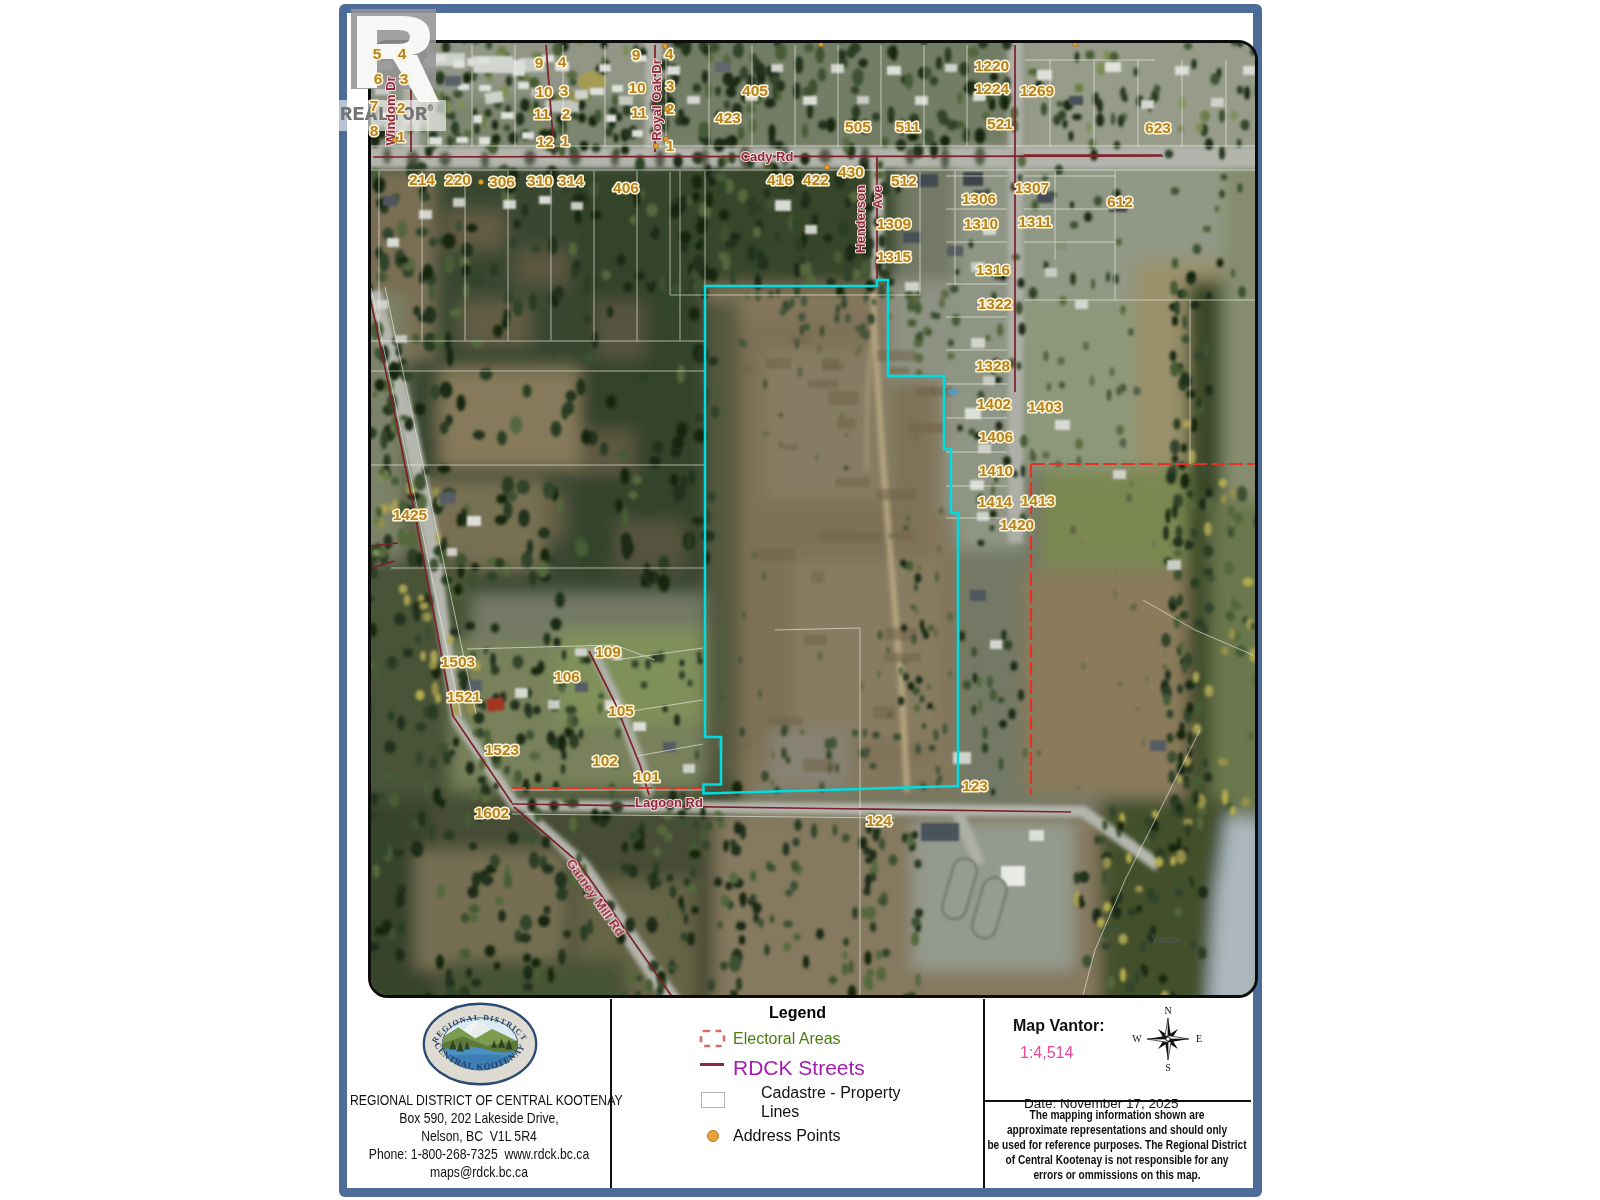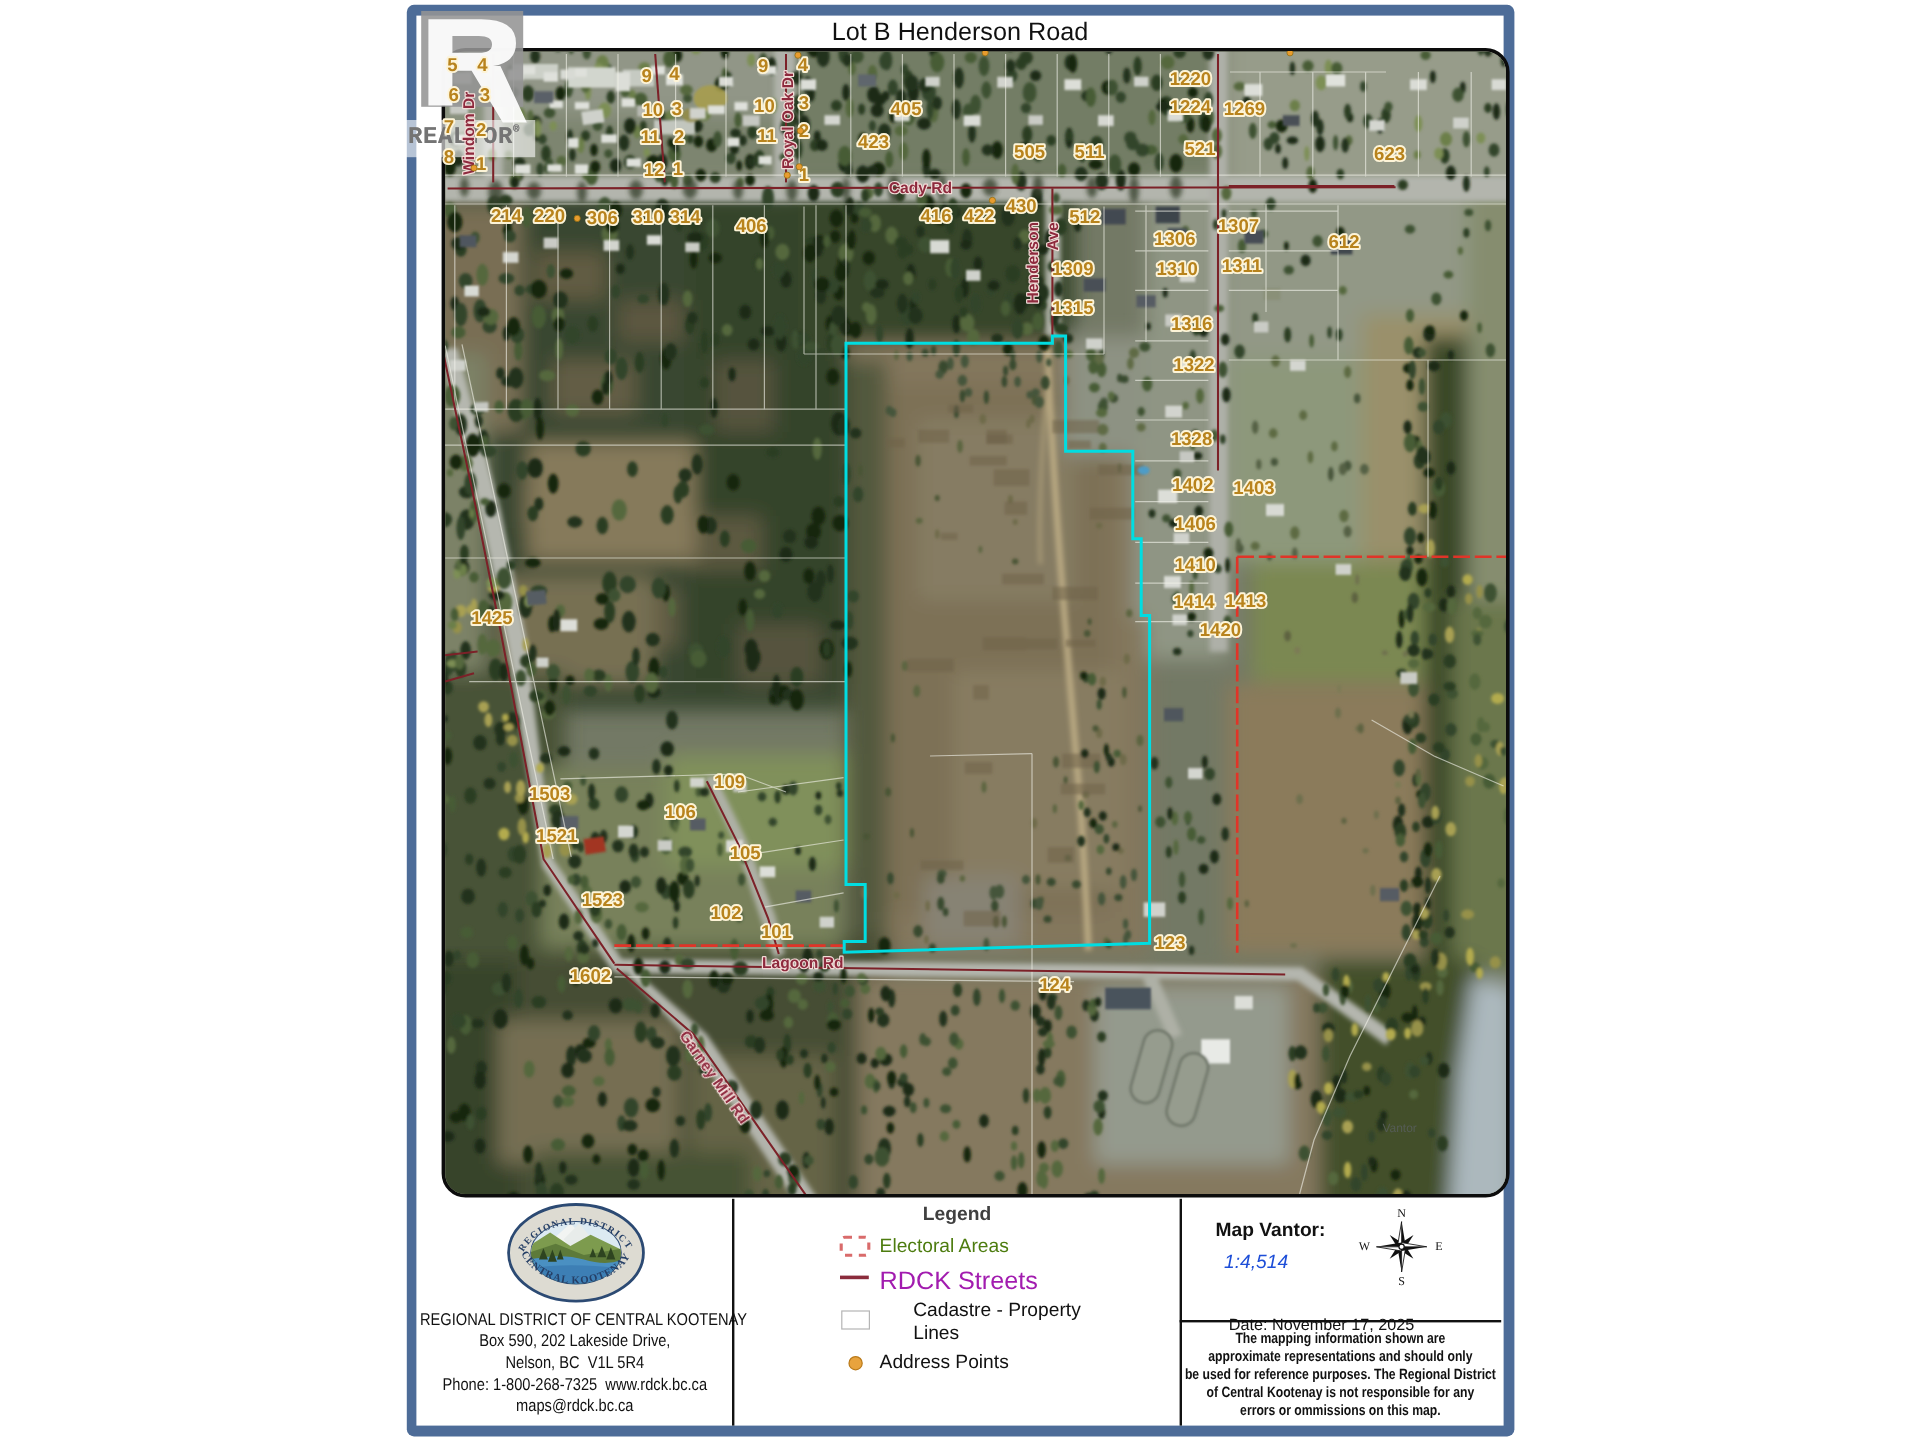--- a/index.html
+++ b/index.html
@@ -5,21 +5,20 @@
 #page{position:relative;width:1600px;height:1200px;overflow:hidden;}
 .abs{position:absolute;}
 </style></head>
 <body>
 <div id="page">
 
 <div class="abs" style="left:339px;top:4px;width:923px;height:1193px;background:#4d6c98;border-radius:6px;"></div>
 
 <div class="abs" style="left:347px;top:13px;width:906px;height:1175px;background:#fff;"></div>
 
-<div class="abs" style="left:347px;top:13px;width:906px;text-align:center;font-size:21px;color:#111;line-height:28px;">Lot B Henderson Road</div>
 
 <div class="abs" style="left:368px;top:40px;width:890px;height:958px;border:3px solid #0c0c0c;border-radius:20px;overflow:hidden;box-sizing:border-box;background:#797e6a;">
 <svg width="884" height="952" viewBox="356 43 884 952">
 <defs>
 <filter id="b8" x="-15%" y="-15%" width="130%" height="130%">
             <feGaussianBlur stdDeviation="8"></feGaussianBlur>
           </filter>
 <filter id="b2" x="-30%" y="-30%" width="160%" height="160%">
             <feGaussianBlur stdDeviation="2"></feGaussianBlur>
           </filter>
@@ -2226,38 +2225,38 @@
 <defs>
 <path id="arcT" d="M14,52 A50,38 0 0 1 112,50"></path>
 <path id="arcB" d="M12,40 A52,40 0 0 0 114,42"></path>
 </defs>
 <text font-family="Liberation Serif, serif" font-size="8.5" font-weight="bold" fill="#253f66" letter-spacing="1.2"><textPath href="#arcT" startOffset="50%" text-anchor="middle">REGIONAL  DISTRICT</textPath></text>
 <text font-family="Liberation Serif, serif" font-size="9.5" font-weight="bold" fill="#253f66" letter-spacing="0.8"><textPath href="#arcB" startOffset="50%" text-anchor="middle">CENTRAL  KOOTENAY</textPath></text>
 </svg>
 
 <div class="abs" style="left:329px;top:1091px;width:300px;text-align:center;font-size:14.2px;color:#111;line-height:18px;transform:scaleX(0.86);white-space:nowrap;">REGIONAL DISTRICT OF CENTRAL KOOTENAY<br>Box 590, 202 Lakeside Drive,<br>Nelson, BC&nbsp; V1L 5R4<br>Phone: 1-800-268-7325&nbsp; www.rdck.bc.ca<br>maps@rdck.bc.ca</div>
 
-<div class="abs" style="left:612px;top:1004px;width:371px;text-align:center;font-weight:bold;font-size:16px;color:#404040;">Legend</div>
+<div class="abs" style="left:612px;top:1004px;width:371px;text-align:center;font-weight:bold;font-size:16px;color:#000000;">Legend</div>
 
 <svg class="abs" style="left:699px;top:1029px;" width="28" height="20">
       <rect x="2" y="2" width="23" height="15" rx="3" fill="none" stroke="#d96b6b" stroke-width="2.6" stroke-dasharray="6 5.5"></rect>
     </svg>
 <div class="abs" style="left:733px;top:1030px;font-size:16px;color:#4d7c0f;">Electoral Areas</div>
 
 <div class="abs" style="left:700px;top:1063px;width:24px;height:3px;background:#8b2c3c;"></div>
 <div class="abs" style="left:733px;top:1056px;font-size:21px;color:#a21caf;">RDCK Streets</div>
 
 <div class="abs" style="left:701px;top:1092px;width:22px;height:14px;background:#fff;border:1.5px solid #b5b5b5;"></div>
 <div class="abs" style="left:733px;top:1083px;font-size:16px;color:#111;line-height:19px;margin-left:28px;">Cadastre - Property<br>Lines</div>
 
 <div class="abs" style="left:707px;top:1130px;width:10px;height:10px;border-radius:50%;background:#e8a33d;border:1px solid #b97a1a;"></div>
 <div class="abs" style="left:733px;top:1127px;font-size:16px;color:#111;">Address Points</div>
 
 <div class="abs" style="left:1013px;top:1017px;font-weight:bold;font-size:16px;color:#111;">Map Vantor:</div>
-<div class="abs" style="left:1020px;top:1044px;font-size:16px;color:#1d4ed8;font-style:italic;">1:4,514</div>
+<div class="abs" style="left:1020px;top:1044px;font-size:16px;color:#ec4899;">1:4,514</div>
 
 <svg width="76" height="68" viewBox="0 0 76 68" style="position:absolute;left:1130px;top:1005px;">
 <g transform="translate(38,34)">
 <g fill="#111">
 <path d="M0,-14 L2.5,-3 L-2.5,-3 Z" transform="rotate(45)"></path>
 <path d="M0,-14 L2.5,-3 L-2.5,-3 Z" transform="rotate(135)"></path>
 <path d="M0,-14 L2.5,-3 L-2.5,-3 Z" transform="rotate(225)"></path>
 <path d="M0,-14 L2.5,-3 L-2.5,-3 Z" transform="rotate(315)"></path>
 </g>
 <g>

